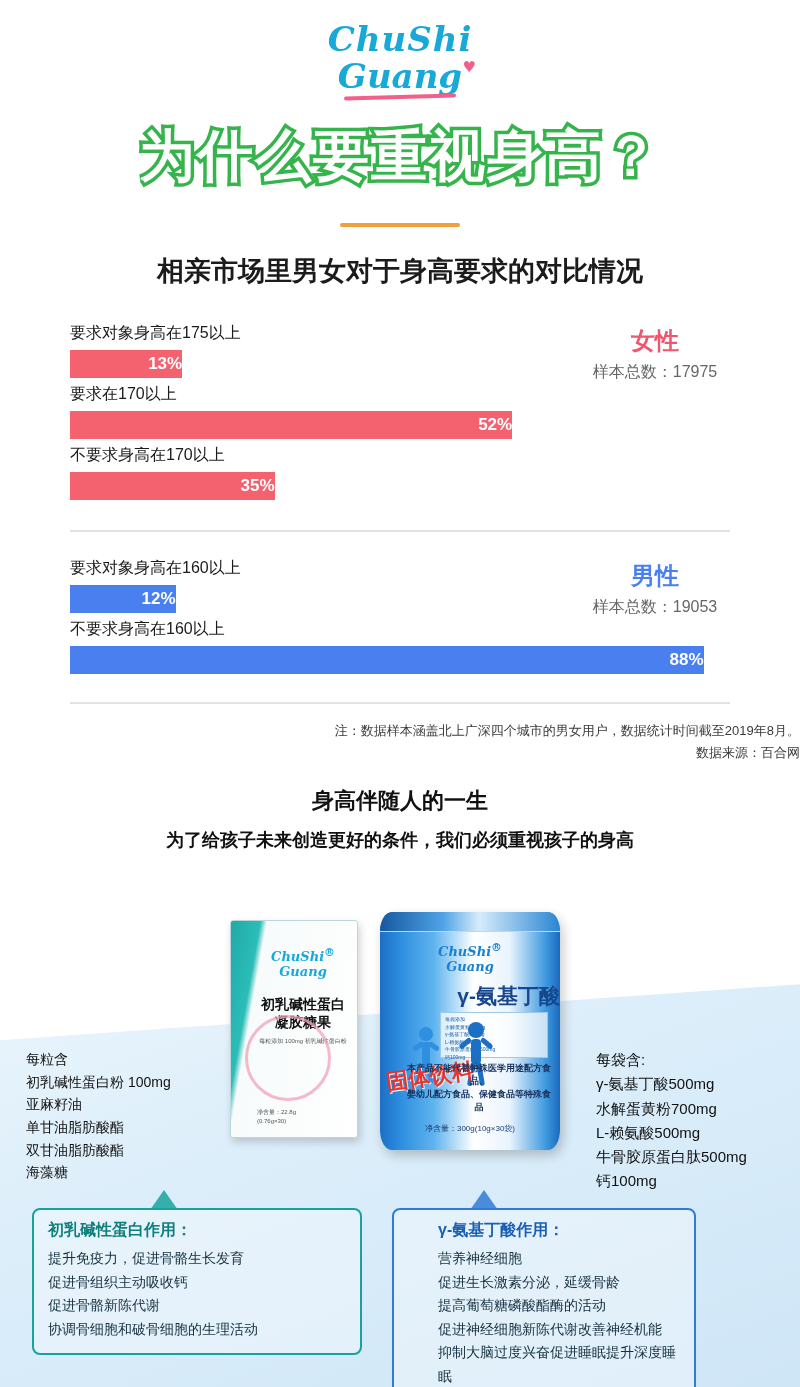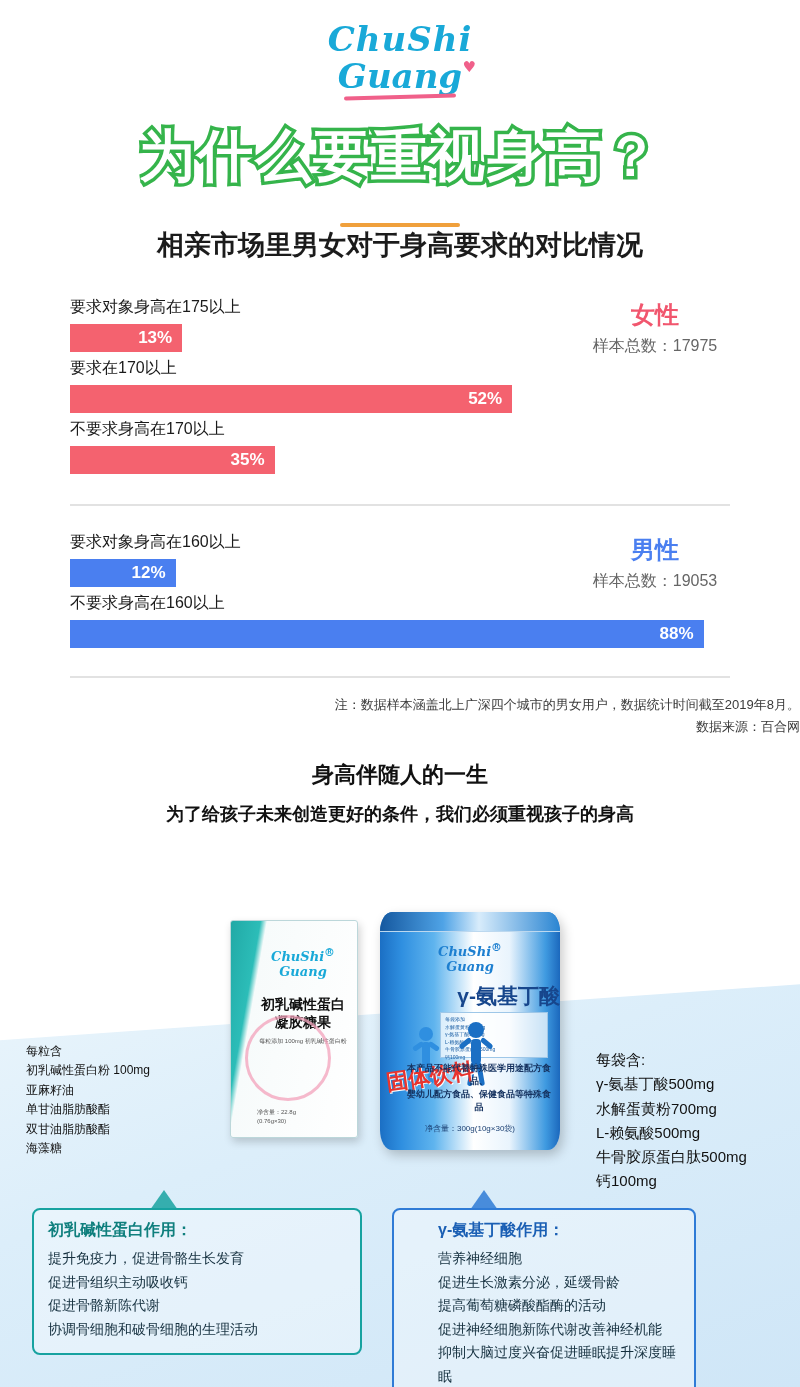--- a/index.html
+++ b/index.html
@@ -66,20 +66,21 @@
     font-family: "DejaVu Sans", "Liberation Sans", sans-serif;
   }
   .rule {
     width: 120px; height: 4px;
     background: #f0a03c;
     margin: 28px auto 0;
     border-radius: 2px;
   }
   .subhead {
     text-align: center;
+    margin-top: 26px;
     font-size: 27px;
     font-weight: bold;
     color: #1b1b1b;
   }
 
   
   .chart-block { margin: 34px 70px 0 70px; position: relative; }
   .chart-block.female { border-bottom: 2px solid #e2e2e2; padding-bottom: 24px; }
   .chart-block.male { margin-top: 26px; border-bottom: 2px solid #e2e2e2; padding-bottom: 22px; }
 
@@ -96,21 +97,20 @@
   .series-title .samples { font-size: 16px; color: #666; margin-top: 5px; }
 
   .bar-row { margin-bottom: 6px; }
   .bar-label { font-size: 16px; color: #1b1b1b; margin-bottom: 6px; }
   .bar-track { width: 100%; height: 28px; position: relative; }
   .bar-fill {
     height: 28px;
     display: flex;
     align-items: center;
     justify-content: flex-end;
-    padding-right: 10px;
     color: #fff;
     font-size: 17px;
     font-weight: bold;
   }
   .bar-fill.f { background: #f4626f; }
   .bar-fill.m { background: #4a7ff0; }
 
   .note {
     text-align: right;
     margin-top: 16px;
@@ -239,22 +239,22 @@
     font-size: 9px; color: #15325f; font-weight: bold; line-height: 1.45;
     text-align: center;
   }
   .can-net {
     position: absolute; bottom: 16px; left: 0; right: 0;
     text-align: center; font-size: 8px; color: #1a3f72;
   }
 
   
   .ing-left {
-    position: absolute; left: 26px; top: 152px;
-    font-size: 12px; color: #111; line-height: 1.62;
+    position: absolute; left: 26px; top: 158px;
+    font-size: 14px; color: #111; line-height: 1.62;
   }
   .ing-right {
     position: absolute; left: 596px; top: 158px;
     font-size: 15px; color: #111; line-height: 1.62;
   }
 
   
   .eff-card {
     position: absolute;
     border-radius: 8px;

